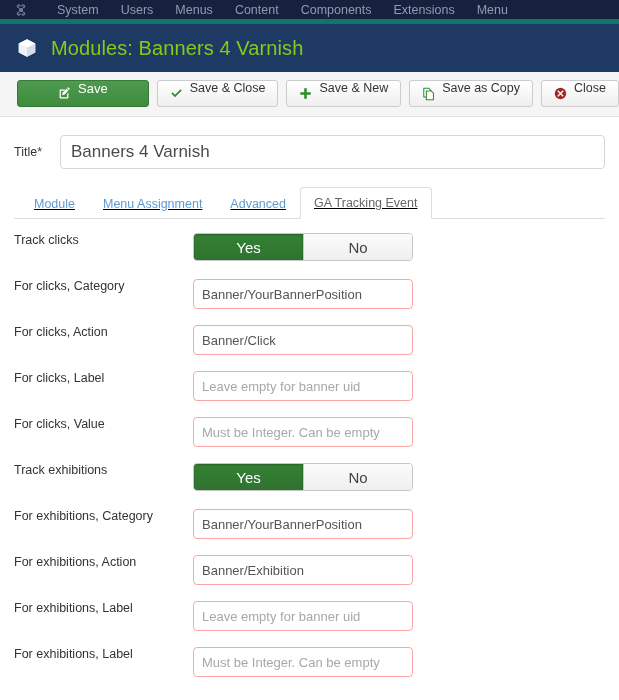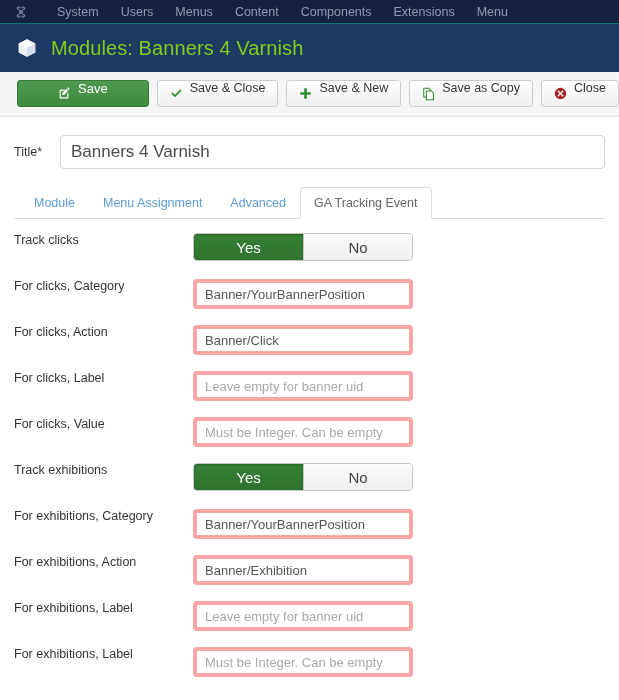--- a/index.html
+++ b/index.html
@@ -12,21 +12,21 @@
     -webkit-font-smoothing: antialiased;
   }
 
   
   .admin-nav {
     height: 24px;
     background: #16213d;
     display: flex;
     align-items: center;
     padding: 0 10px;
-    border-bottom: 1px solid #0f766e;
+    border-bottom: 5px solid #0f766e;
   }
   .joomla-logo {
     width: 22px; height: 22px;
     display: flex; align-items: center; justify-content: center;
     margin-right: 14px;
   }
   .joomla-logo svg { display: block; }
   .admin-nav-item {
     color: #8e9bb3;
     font-size: 12.5px;
@@ -119,25 +119,26 @@
     font-size: 17px;
     color: #4c4c4c;
     font-family: "Liberation Sans", sans-serif;
     background: #ffffff;
     outline: none;
   }
 
   
   .tabs {
     display: flex;
-    align-items: flex-start;
+    align-items: flex-end;
     border-bottom: 1px solid #dddddd;
     margin-top: 4px;
     padding-left: 6px;
     height: 32px;
+    text-decoration: underline;
   }
   .tab {
     font-size: 12.5px;
     color: #5b9bd5;
     padding: 7px 13px;
     line-height: 16px;
     cursor: pointer;
     border: 1px solid transparent;
     border-bottom: none;
     margin-bottom: -1px;
@@ -163,21 +164,21 @@
     width: 179px;
     flex: 0 0 179px;
     font-size: 12.5px;
     color: #333333;
     white-space: nowrap;
   }
   .form-field { flex: 0 0 auto; }
   .text-input {
     width: 220px;
     height: 30px;
-    border: 4px solid #fca5a5;
+    border: 1px solid #fca5a5;
     border-radius: 4px;
     padding: 0 8px;
     font-size: 13px;
     color: #555555;
     font-family: "Liberation Sans", sans-serif;
     background: #ffffff;
     outline: none;
   }
   .text-input::placeholder { color: #a8a8a8; }
 

